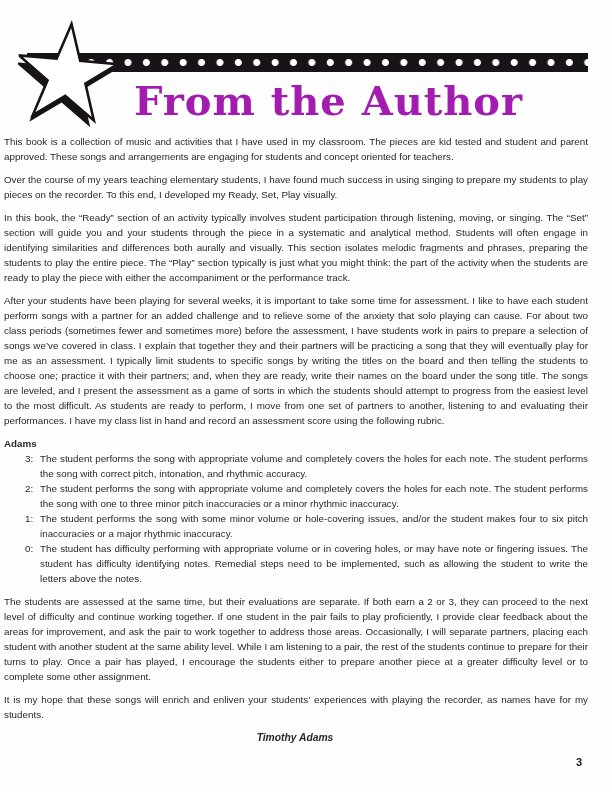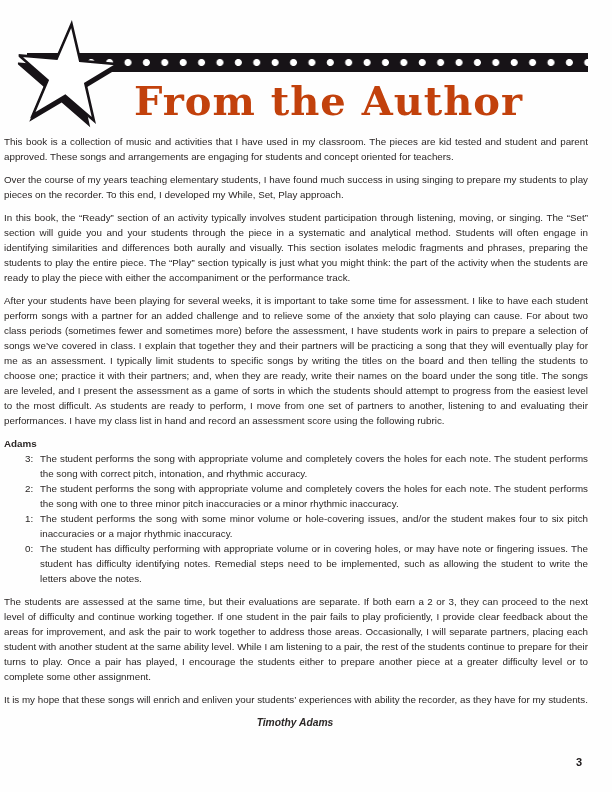--- a/index.html
+++ b/index.html
@@ -35,21 +35,21 @@
   .title {
     position: absolute;
     left: 134px;
     top: 80px;
     margin: 0;
     font-family: "DejaVu Serif", serif;
     font-weight: 800;
     font-size: 40px;
     line-height: 42px;
     letter-spacing: 1px;
-    color: #c2410c;
+    color: #a21caf;
     white-space: nowrap;
   }
 
   
   .content {
     position: absolute;
     left: 4px;
     top: 134px;
     width: 584px;
     font-size: 9.8px;
@@ -89,21 +89,21 @@
     <svg class="star" width="104" height="116" viewBox="0 0 104 116" aria-hidden="true">
       <polygon points="50,6 61.8,41.8 99.5,41.9 69,64.2 80.6,100.1 50,78 19.4,100.1 31,64.2 0.5,41.9 38.2,41.8" transform="translate(-3,7)" fill="#171317"></polygon>
       <polygon points="50,6 61.8,41.8 99.5,41.9 69,64.2 80.6,100.1 50,78 19.4,100.1 31,64.2 0.5,41.9 38.2,41.8" fill="#ffffff" stroke="#171317" stroke-width="2.6" stroke-linejoin="miter"></polygon>
     </svg>
     <h1 class="title">From the Author</h1>
   </header>
 
   <main class="content">
 
     <p>This book is a collection of music and activities that I have used in my classroom. The pieces are kid tested and student and parent approved. These songs and arrangements are engaging for students and concept oriented for teachers.</p>
-    <p>Over the course of my years teaching elementary students, I have found much success in using singing to prepare my students to play pieces on the recorder. To this end, I developed my While, Set, Play approach.</p>
+    <p>Over the course of my years teaching elementary students, I have found much success in using singing to prepare my students to play pieces on the recorder. To this end, I developed my Ready, Set, Play visually.</p>
     <p>In this book, the “Ready” section of an activity typically involves student participation through listening, moving, or singing. The “Set” section will guide you and your students through the piece in a systematic and analytical method. Students will often engage in identifying similarities and differences both aurally and visually. This section isolates melodic fragments and phrases, preparing the students to play the entire piece. The “Play” section typically is just what you might think: the part of the activity when the students are ready to play the piece with either the accompaniment or the performance track.</p>
     <p>After your students have been playing for several weeks, it is important to take some time for assessment. I like to have each student perform songs with a partner for an added challenge and to relieve some of the anxiety that solo playing can cause. For about two class periods (sometimes fewer and sometimes more) before the assessment, I have students work in pairs to prepare a selection of songs we’ve covered in class. I explain that together they and their partners will be practicing a song that they will eventually play for me as an assessment. I typically limit students to specific songs by writing the titles on the board and then telling the students to choose one; practice it with their partners; and, when they are ready, write their names on the board under the song title. The songs are leveled, and I present the assessment as a game of sorts in which the students should attempt to progress from the easiest level to the most difficult. As students are ready to perform, I move from one set of partners to another, listening to and evaluating their performances. I have my class list in hand and record an assessment score using the following rubric.</p>
 
     <section class="rubric">
       <div class="rubric-heading">Adams</div>
 
       <div class="rubric-item">
         <span class="rubric-score">3:</span>
         <span class="rubric-text">The student performs the song with appropriate volume and completely covers the holes for each note. The student performs the song with correct pitch, intonation, and rhythmic accuracy.</span>
       </div>
@@ -115,20 +115,20 @@
         <span class="rubric-score">1:</span>
         <span class="rubric-text">The student performs the song with some minor volume or hole-covering issues, and/or the student makes four to six pitch inaccuracies or a major rhythmic inaccuracy.</span>
       </div>
       <div class="rubric-item">
         <span class="rubric-score">0:</span>
         <span class="rubric-text">The student has difficulty performing with appropriate volume or in covering holes, or may have note or fingering issues. The student has difficulty identifying notes. Remedial steps need to be implemented, such as allowing the student to write the letters above the notes.</span>
       </div>
     </section>
 
     <p>The students are assessed at the same time, but their evaluations are separate. If both earn a 2 or 3, they can proceed to the next level of difficulty and continue working together. If one student in the pair fails to play proficiently, I provide clear feedback about the areas for improvement, and ask the pair to work together to address those areas. Occasionally, I will separate partners, placing each student with another student at the same ability level. While I am listening to a pair, the rest of the students continue to prepare for their turns to play. Once a pair has played, I encourage the students either to prepare another piece at a greater difficulty level or to complete some other assignment.</p>
-    <p>It is my hope that these songs will enrich and enliven your students’ experiences with ability the recorder, as they have for my students.</p>
+    <p>It is my hope that these songs will enrich and enliven your students’ experiences with playing the recorder, as names have for my students.</p>
 
     <div class="signature">Timothy Adams</div>
   </main>
 
   <div class="page-number">3</div>
 
 </div>
 
 </body></html>

